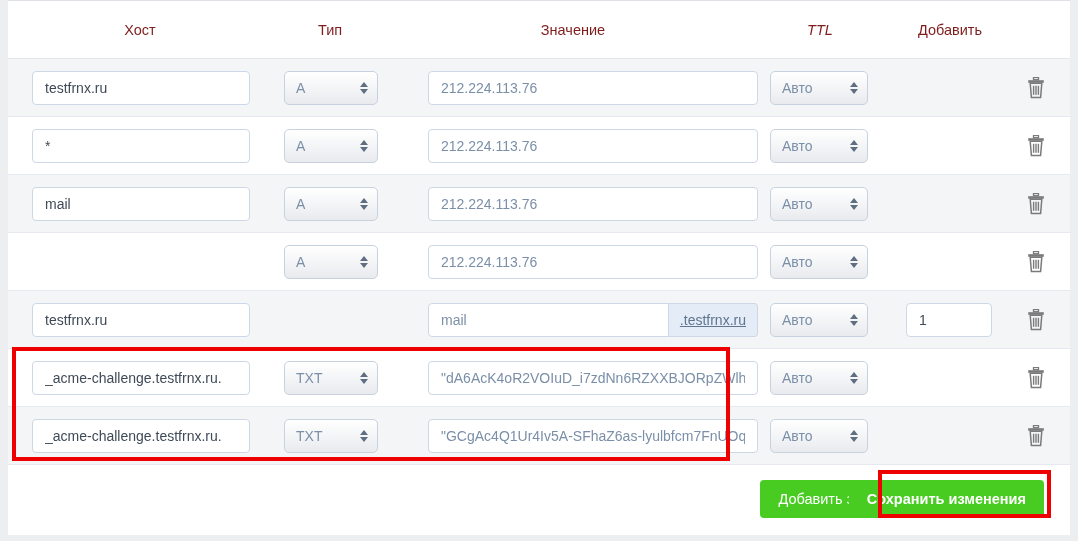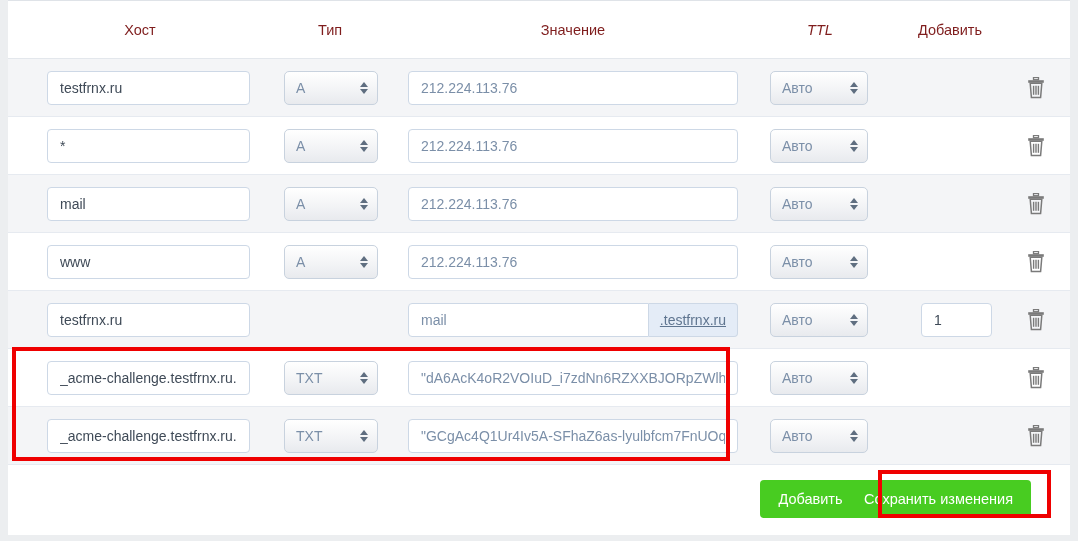--- a/index.html
+++ b/index.html
@@ -52,40 +52,40 @@
     position: relative;
     height: 57px;
     border-bottom: 1px solid #e6eaf0;
     background: #ffffff;
   }
   .row.striped { background: #f4f5f7; }
 
   .cell { position: absolute; top: 0; height: 57px; display: flex; align-items: center; }
   .c-host     { left: 24px;  width: 218px; }
   .c-type     { left: 276px; width: 94px; }
-  .c-value    { left: 400px; width: 330px; }
+  .c-value    { left: 420px; width: 330px; }
   .c-ttl      { left: 762px; width: 98px; }
   .c-priority { left: 898px; width: 86px; }
   .c-action   { left: 1006px; width: 44px; justify-content: center; }
 
   
   .inp {
     box-sizing: border-box;
     width: 100%;
     height: 34px;
     padding: 0 12px;
     border: 1px solid #cdd8e6;
     border-radius: 4px;
     background: #ffffff;
     font-family: "Liberation Sans", sans-serif;
     font-size: 14px;
     color: #7b8fa8;
     outline: none;
   }
-  .inp.dark { color: #3f4a57; margin-left: 15px; }
+  .inp.dark { color: #3f4a57; }
   .inp::placeholder { color: #98a8bd; }
 
   
   .input-group { display: flex; width: 100%; }
   .input-group .inp {
     border-top-right-radius: 0;
     border-bottom-right-radius: 0;
     flex: 1 1 auto;
     min-width: 0;
   }
@@ -186,21 +186,21 @@
     border: none;
     border-radius: 4px;
     background: #48cc21;
     color: #ffffff;
     font-family: "Liberation Sans", sans-serif;
     font-size: 14.5px;
     cursor: pointer;
     white-space: nowrap;
   }
   .btn-add  { right: 160px; }
-  .btn-save { right: 39px; }
+  .btn-save { right: 26px; font-weight: bold; }
 </style>
 </head>
 <body>
 
 <div class="panel">
 
   <div class="dns-header">
     <div class="col-title th-host">Хост</div>
     <div class="col-title th-type">Тип</div>
     <div class="col-title th-value">Значение</div>
@@ -314,23 +314,20 @@
             <rect x="7.5" y="0.5" width="5" height="2.2" fill="none" stroke="#7a7a7a" stroke-width="1.3"></rect>
             <rect x="2.2" y="3.2" width="15.6" height="2.6" fill="#7a7a7a"></rect>
             <path d="M4.2 6.2 L15.8 6.2 L14.6 20.6 L5.4 20.6 Z" fill="none" stroke="#7a7a7a" stroke-width="1.5"></path>
             <line x1="7.6" y1="8.8" x2="7.6" y2="17.8" stroke="#7a7a7a" stroke-width="1.4"></line>
             <line x1="10" y1="8.8" x2="10" y2="17.8" stroke="#7a7a7a" stroke-width="1.4"></line>
             <line x1="12.4" y1="8.8" x2="12.4" y2="17.8" stroke="#7a7a7a" stroke-width="1.4"></line>
           </svg>
         </div>
       </div>
       <div class="row">
-        <div class="cell c-host">
-          <input class="inp dark" value="www" style="">
-        </div>
         <div class="cell c-type">
           <div class="sel">
             <span>A</span>
             <span class="spinner">
               <i class="up"></i>
               <i class="down"></i>
             </span>
           </div>
         </div>
         <div class="cell c-value">

